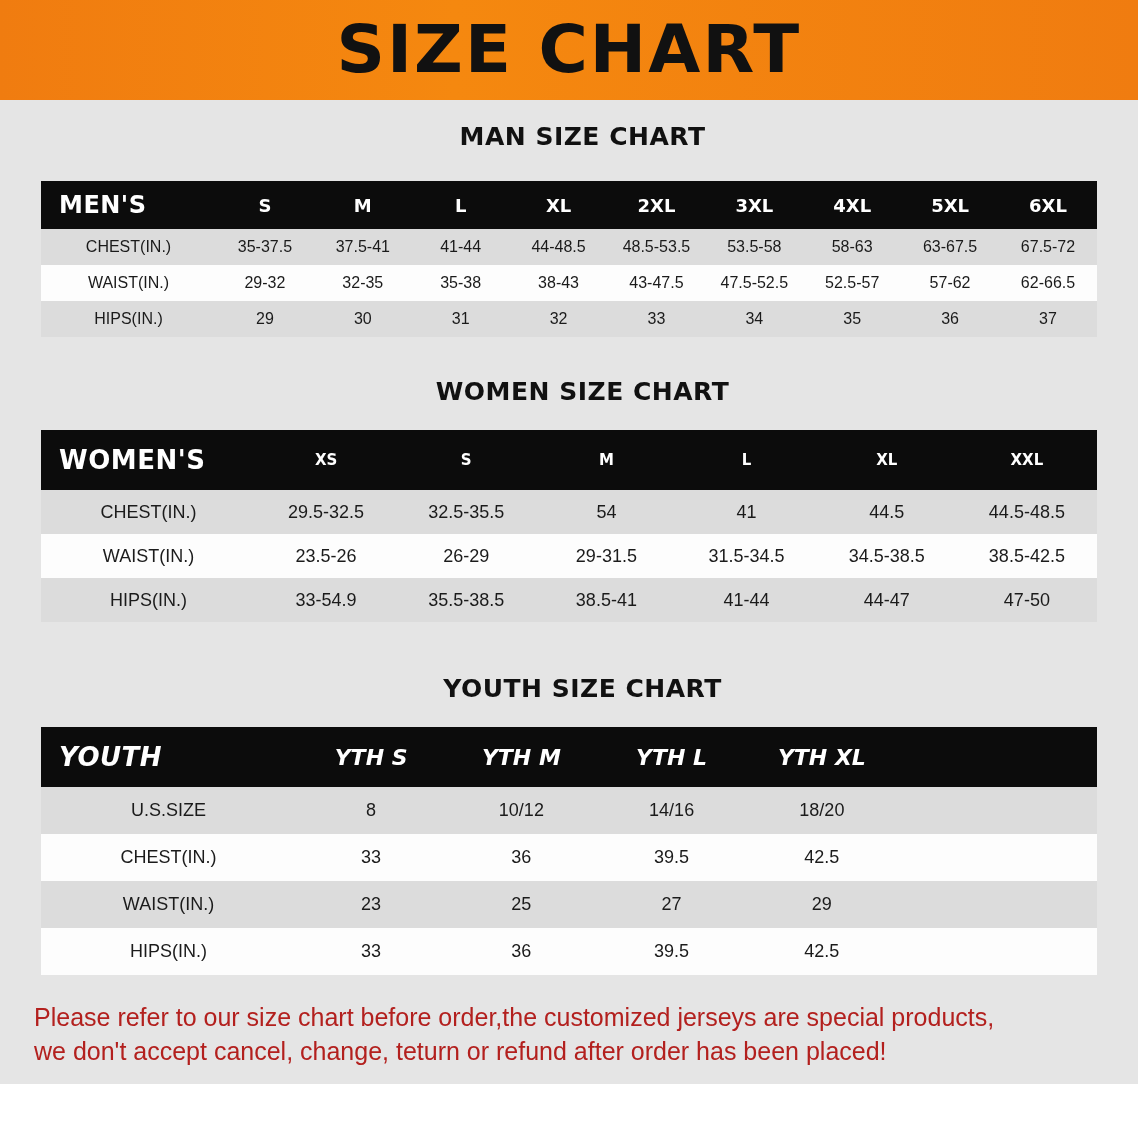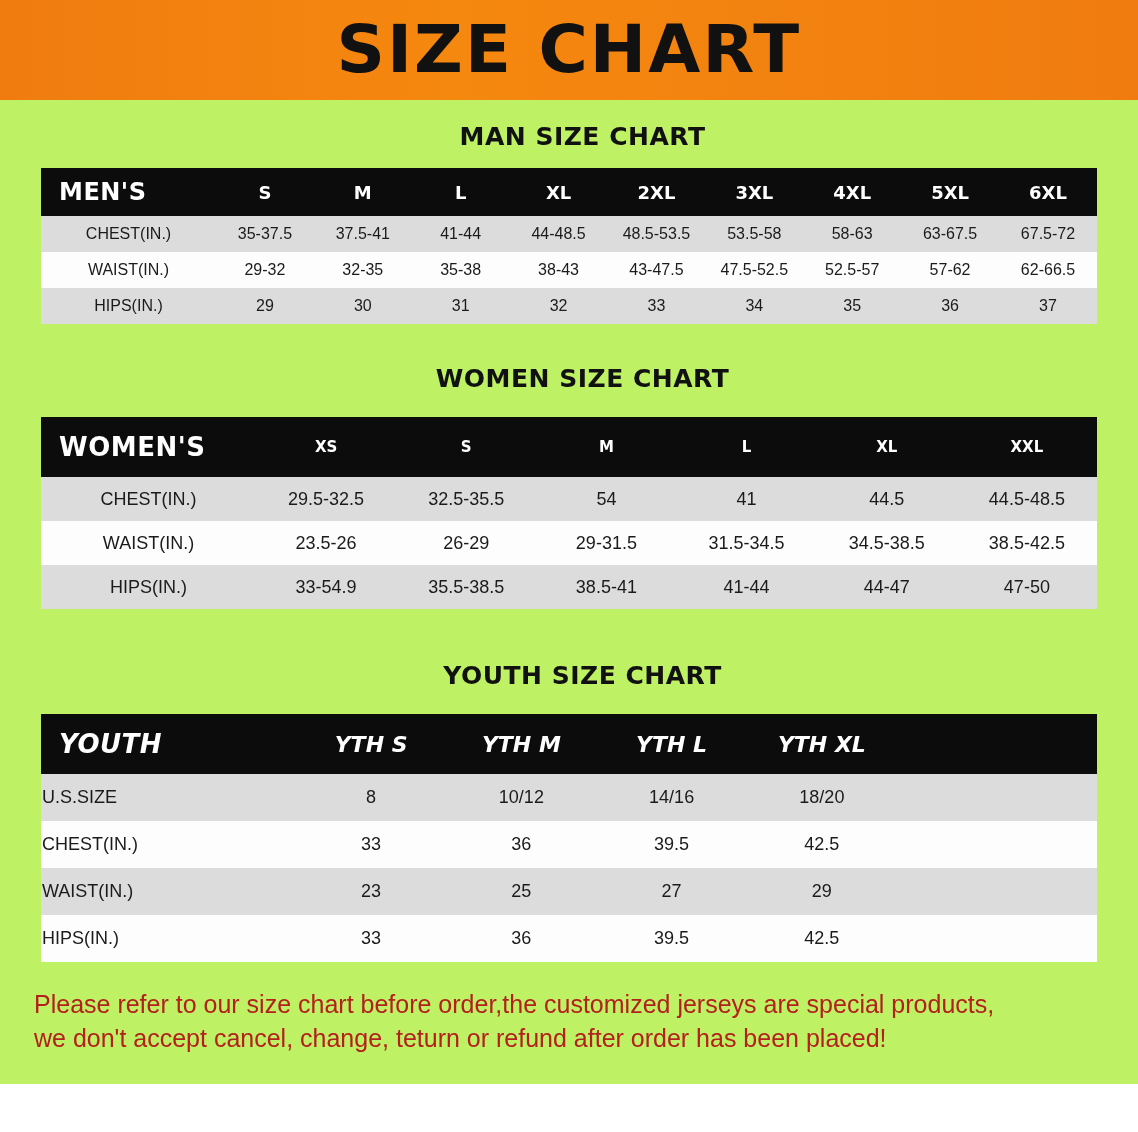--- a/index.html
+++ b/index.html
@@ -10,21 +10,21 @@
     width: 1138px;
     height: 1132px;
     background: #ffffff;
     font-family: "Liberation Sans", sans-serif;
     overflow: hidden;
   }
   .page {
     position: relative;
     width: 1138px;
     height: 1084px;
-    background: #bef264;
+    background: #e5e5e5;
   }
 
   
   .banner {
     height: 100px;
     background: linear-gradient(90deg, #f07c10 0%, #f5880f 40%, #f07c10 100%);
     display: flex;
     align-items: center;
     justify-content: center;
   }
@@ -92,23 +92,23 @@
   
   .women thead th { height: 58px; font-size: 15px; }
   .women thead th.rowlabel { font-size: 26px; padding-left: 18px; letter-spacing: 0.5px;}
   .women tbody td { height: 42px; font-size: 18px; }
   .women tbody td.rowlabel { text-align: center; font-size: 18px; }
 
   
   .youth thead th { height: 58px; font-size: 22px; font-style: italic; }
   .youth thead th.rowlabel { font-size: 26px; padding-left: 18px; letter-spacing: 0.5px;}
   .youth tbody td { height: 45px; font-size: 18px; }
-  .youth tbody td.rowlabel { text-align: left; font-size: 18px; }
-
-  .men-wrap { margin-top: 17px; }
+  .youth tbody td.rowlabel { text-align: center; font-size: 18px; }
+
+  .men-wrap { margin-top: 30px; }
   .women-wrap { margin-top: 24px; }
   .youth-wrap { margin-top: 24px; }
 
   
   .note {
     margin: 26px 34px 0 34px;
     color: #b3201e;
     font-family: "Liberation Sans", sans-serif;
     font-size: 25px;
     line-height: 1.35;

